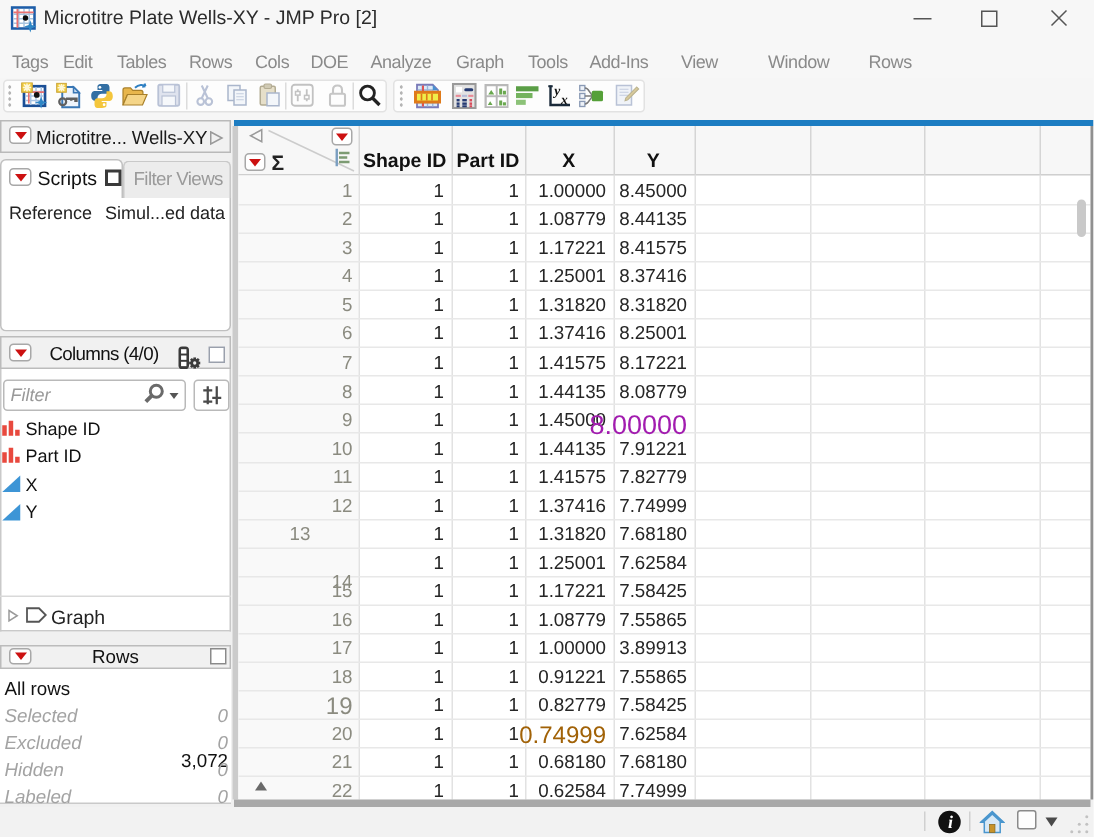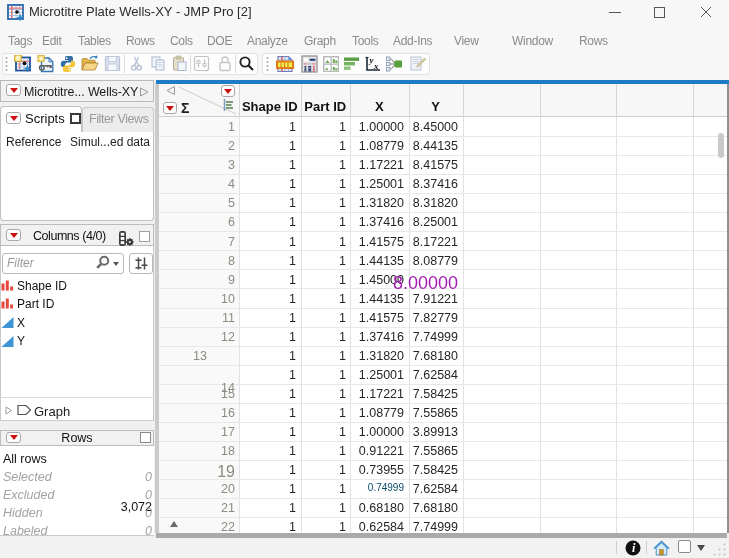--- a/index.html
+++ b/index.html
@@ -455,26 +455,26 @@
     <div class="abs" style="left:333px;top:424.9px;width:71px;text-align:right;font-size:12.5px;color:#262626;">1.00000</div>
     <div class="abs" style="left:387px;top:424.9px;width:71px;text-align:right;font-size:12.5px;color:#262626;">3.89913</div>
     <div class="abs" style="left:165px;top:444.0px;width:70px;text-align:right;font-size:12.5px;color:#8b8b80;">18</div>
     <div class="abs" style="left:246px;top:444.0px;width:50px;text-align:right;font-size:12.5px;color:#262626;">1</div>
     <div class="abs" style="left:296px;top:444.0px;width:50px;text-align:right;font-size:12.5px;color:#262626;">1</div>
     <div class="abs" style="left:333px;top:444.0px;width:71px;text-align:right;font-size:12.5px;color:#262626;">0.91221</div>
     <div class="abs" style="left:387px;top:444.0px;width:71px;text-align:right;font-size:12.5px;color:#262626;">7.55865</div>
     <div class="abs" style="left:165px;top:463.0px;width:70px;text-align:right;font-size:16px;color:#8b8b80;">19</div>
     <div class="abs" style="left:246px;top:463.0px;width:50px;text-align:right;font-size:12.5px;color:#262626;">1</div>
     <div class="abs" style="left:296px;top:463.0px;width:50px;text-align:right;font-size:12.5px;color:#262626;">1</div>
-    <div class="abs" style="left:333px;top:463.0px;width:71px;text-align:right;font-size:12.5px;color:#262626;">0.73955</div>
+    <div class="abs" style="left:333px;top:463.0px;width:71px;text-align:right;font-size:12.5px;color:#262626;">0.82779</div>
     <div class="abs" style="left:387px;top:463.0px;width:71px;text-align:right;font-size:12.5px;color:#262626;">7.58425</div>
     <div class="abs" style="left:165px;top:482.1px;width:70px;text-align:right;font-size:12.5px;color:#8b8b80;">20</div>
     <div class="abs" style="left:246px;top:482.1px;width:50px;text-align:right;font-size:12.5px;color:#262626;">1</div>
     <div class="abs" style="left:296px;top:482.1px;width:50px;text-align:right;font-size:12.5px;color:#262626;">1</div>
-    <div class="abs" style="left:333px;top:482.1px;width:71px;text-align:right;font-size:10px;color:#0c4a6e;">0.74999</div>
+    <div class="abs" style="left:333px;top:482.1px;width:71px;text-align:right;font-size:16px;color:#a16207;">0.74999</div>
     <div class="abs" style="left:387px;top:482.1px;width:71px;text-align:right;font-size:12.5px;color:#262626;">7.62584</div>
     <div class="abs" style="left:165px;top:501.1px;width:70px;text-align:right;font-size:12.5px;color:#8b8b80;">21</div>
     <div class="abs" style="left:246px;top:501.1px;width:50px;text-align:right;font-size:12.5px;color:#262626;">1</div>
     <div class="abs" style="left:296px;top:501.1px;width:50px;text-align:right;font-size:12.5px;color:#262626;">1</div>
     <div class="abs" style="left:333px;top:501.1px;width:71px;text-align:right;font-size:12.5px;color:#262626;">0.68180</div>
     <div class="abs" style="left:387px;top:501.1px;width:71px;text-align:right;font-size:12.5px;color:#262626;">7.68180</div>
     <div class="abs" style="left:165px;top:520.1px;width:70px;text-align:right;font-size:12.5px;color:#8b8b80;">22</div>
     <div class="abs" style="left:246px;top:520.1px;width:50px;text-align:right;font-size:12.5px;color:#262626;">1</div>
     <div class="abs" style="left:296px;top:520.1px;width:50px;text-align:right;font-size:12.5px;color:#262626;">1</div>
     <div class="abs" style="left:333px;top:520.1px;width:71px;text-align:right;font-size:12.5px;color:#262626;">0.62584</div>

